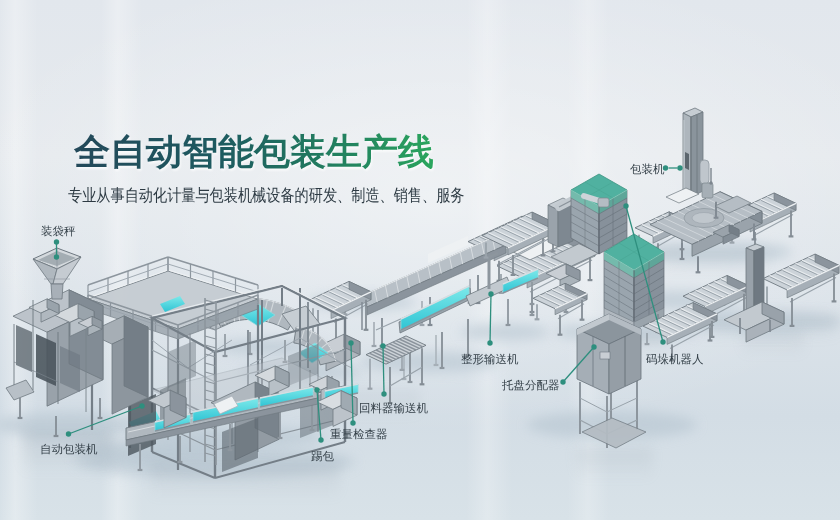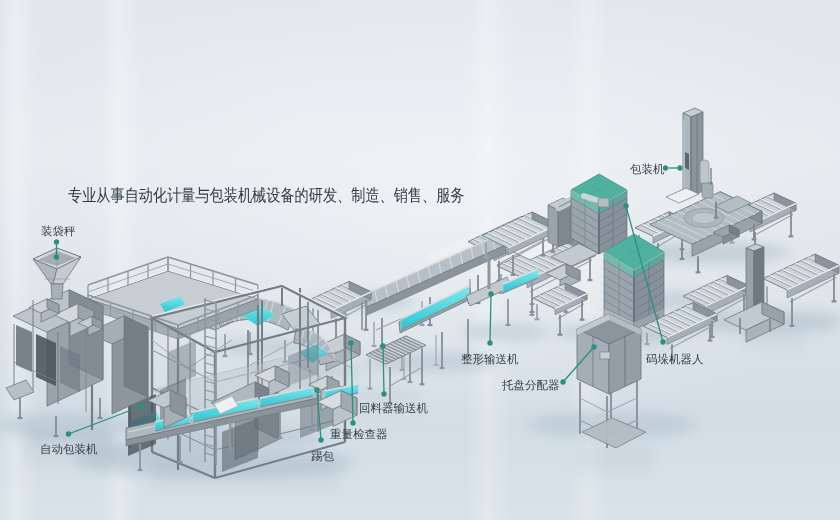--- a/index.html
+++ b/index.html
@@ -771,13 +771,14 @@
 <text x="502" y="389" font-size="11.5" fill="#333f47" font-family="Liberation Sans, sans-serif">托盘分配器</text>
 <path d="M 663.0 342.0 L 626.0 206.0" fill="none" stroke="#2e8f7e" stroke-width="1.3" stroke-linecap="butt"></path>
 <circle cx="663.0" cy="342.0" r="2.7" fill="#2e8f7e"></circle>
 <circle cx="626.0" cy="206.0" r="2.7" fill="#2e8f7e"></circle>
 <text x="646" y="363" font-size="11.5" fill="#333f47" font-family="Liberation Sans, sans-serif">码垛机器人</text>
 <path d="M 668.5 168.0 L 677.5 168.0" fill="none" stroke="#2e8f7e" stroke-width="1.3" stroke-linecap="butt"></path>
 <circle cx="665.5" cy="168.0" r="2.7" fill="#2e8f7e"></circle>
 <circle cx="680.0" cy="168.0" r="2.7" fill="#2e8f7e"></circle>
 <text x="630" y="173" font-size="11.5" fill="#333f47" font-family="Liberation Sans, sans-serif">包装机</text>
 </svg>
+<div class="title">全自动智能包装生产线</div>
 <div class="sub">专业从事自动化计量与包装机械设备的研发、制造、销售、服务</div>
 </div>
 </body></html>

